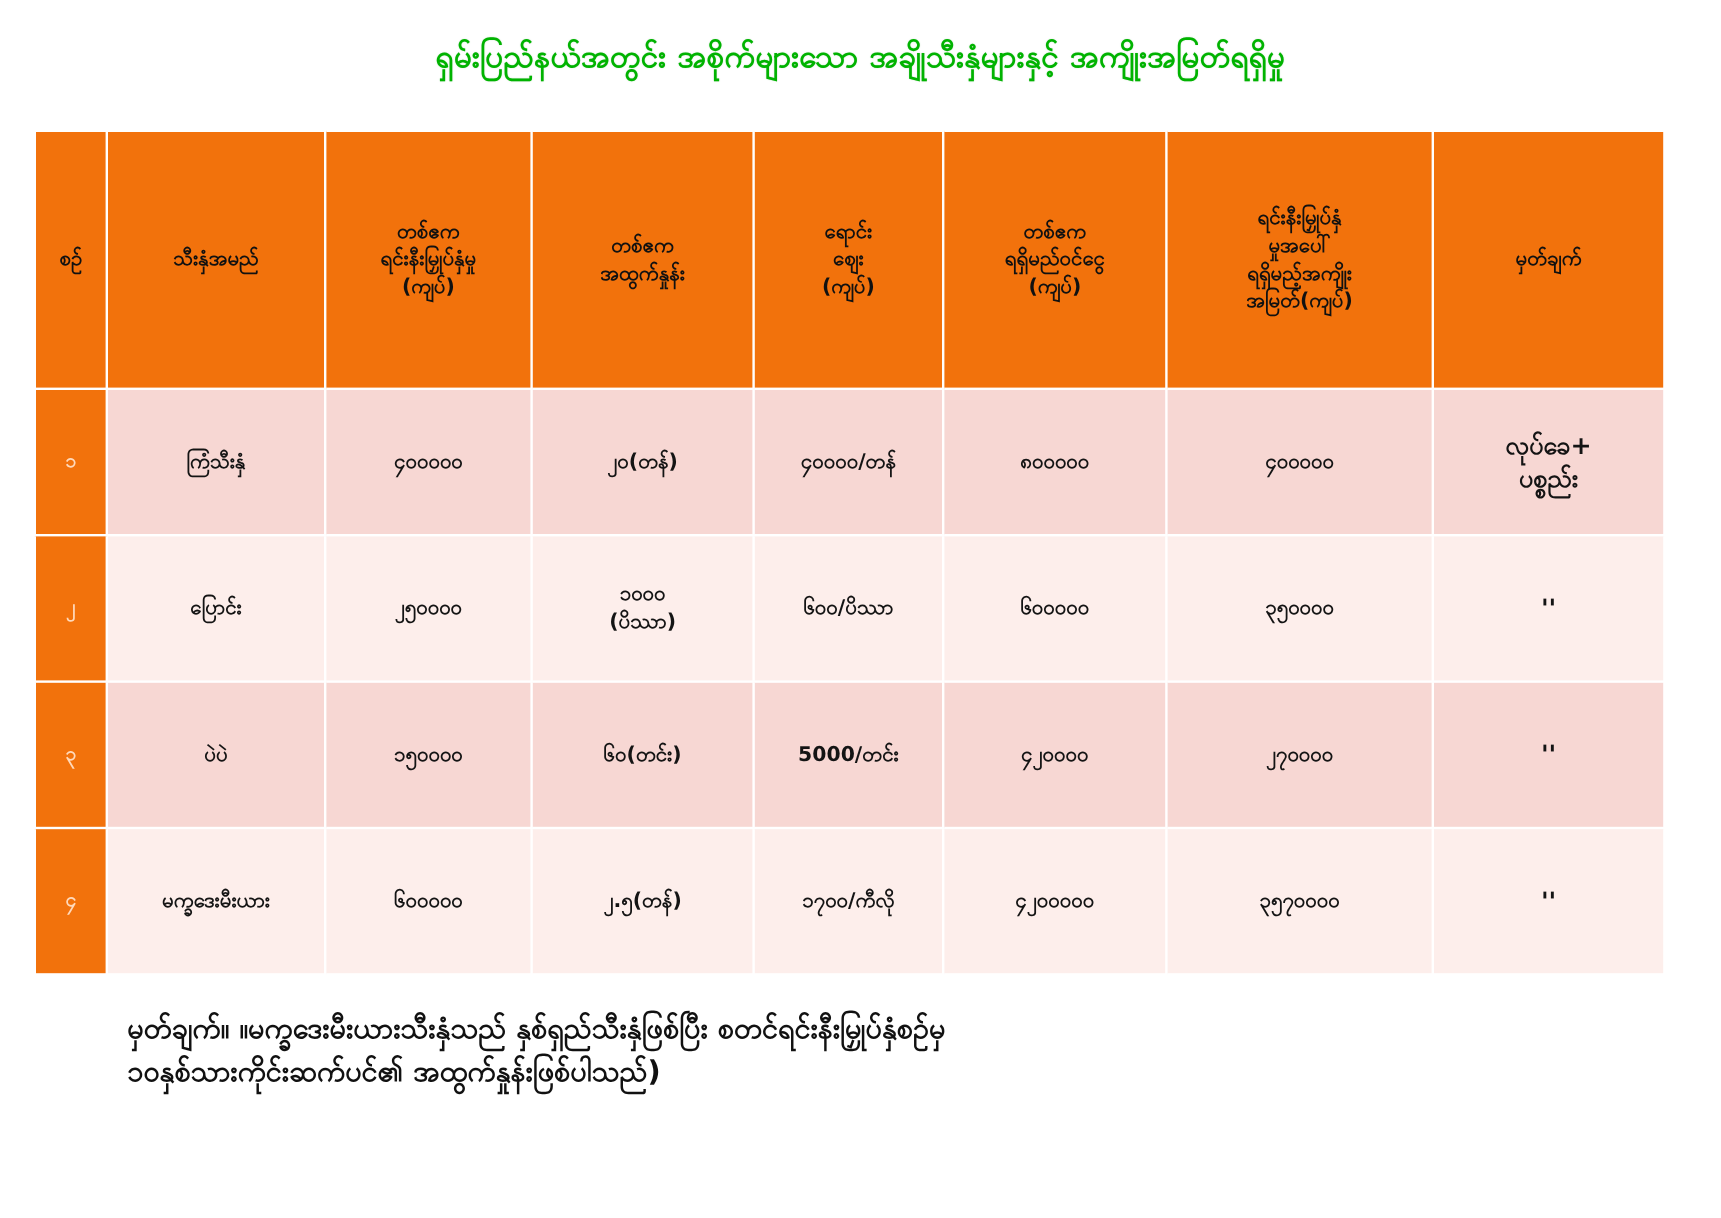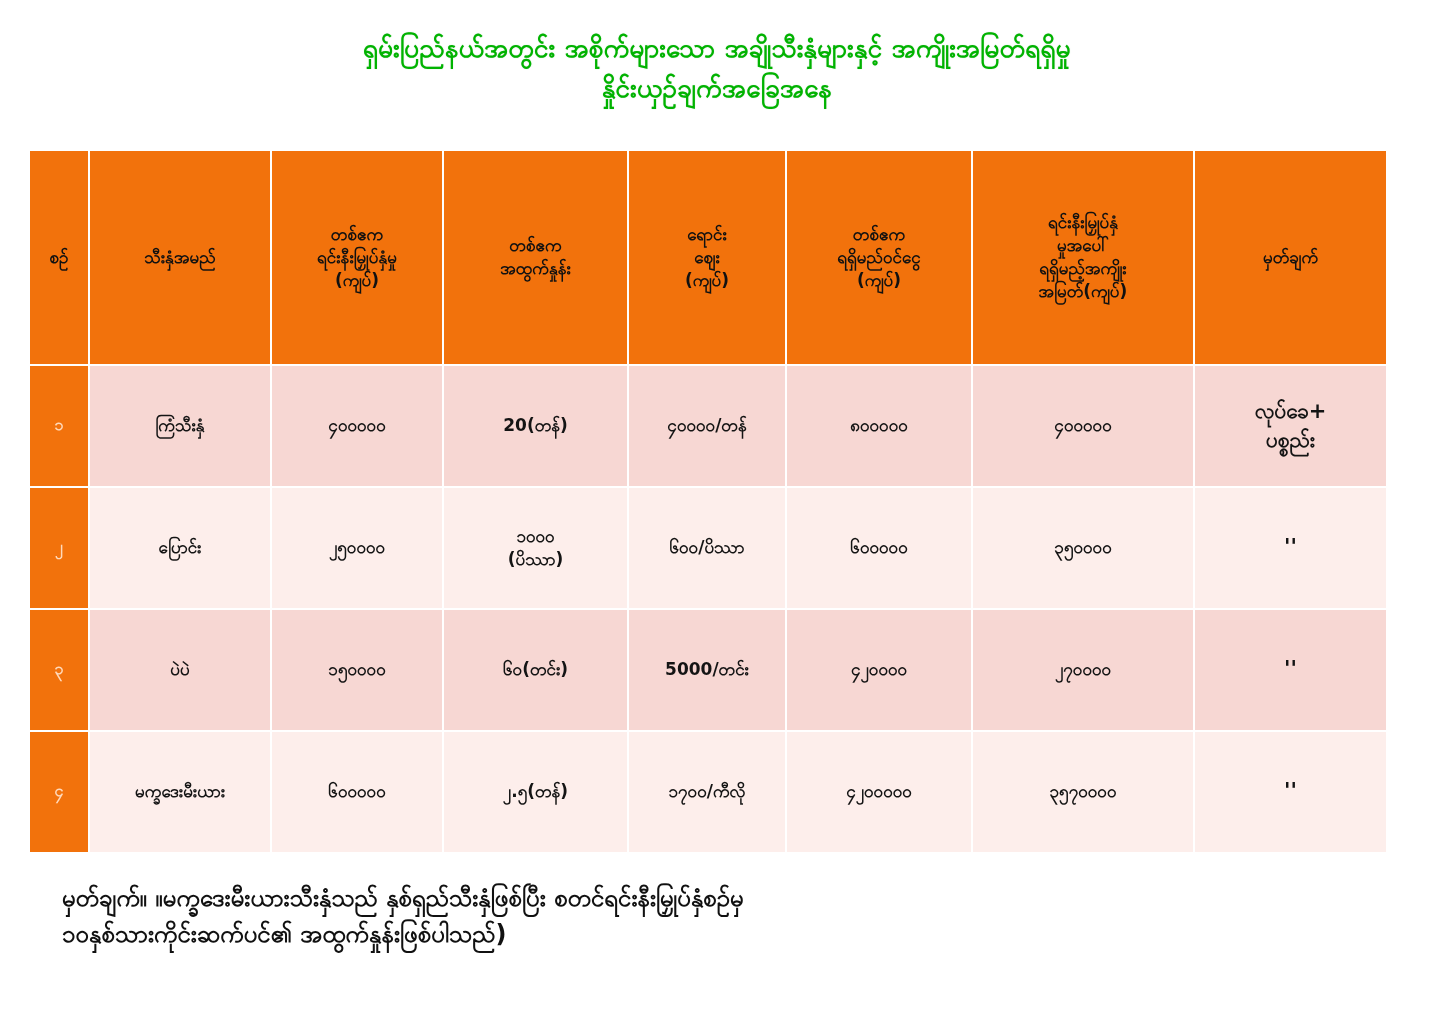--- a/index.html
+++ b/index.html
@@ -100,30 +100,29 @@
   col.c7 { width: 193px; }
 
   
   .footnote {
     margin: 26px 60px 0 62px;
     font-size: 24px;
     font-weight: bold;
     color: #111111;
     line-height: 1.5;
   }
-  .footnote .fn-line { display: block; }
+  .footnote .fn-line { display: block; margin-left: 44px; }
 </style>
 </head>
 <body>
 
 <div class="page">
 
   <div class="title">
     <span class="title-line">ရှမ်းပြည်နယ်အတွင်း အစိုက်များသော အချိုသီးနှံများနှင့် အကျိုးအမြတ်ရရှိမှု</span>
-    <span class="title-line">နှိုင်းယှဉ်ချက်အခြေအနေ</span>
   </div>
 
   <div class="table-wrap">
     <table class="crop-table">
       <colgroup>
         <col class="c0">
           <col class="c1">
           <col class="c2">
           <col class="c3">
         <col class="c4">
@@ -168,21 +167,21 @@
             <span class="hl">မှတ်ချက်</span>
           </th>
         </tr>
       </thead>
       <tbody>
         <tr class="row-odd">
           <td class="idx">၁</td>
           <td class="data">ကြံသီးနှံ</td>
           <td class="data">၄၀၀၀၀၀</td>
           <td class="data">
-            <span class="sub">20(တန်)</span>
+            <span class="sub">၂၀(တန်)</span>
             <span class="sub"></span>
           </td>
           <td class="data">၄၀၀၀၀/တန်</td>
           <td class="data">၈၀၀၀၀၀</td>
           <td class="data">၄၀၀၀၀၀</td>
           <td class="data note-cell">
             <span class="sub">လုပ်ခေ+</span>
             <span class="sub">ပစ္စည်း</span>
           </td>
         </tr>

